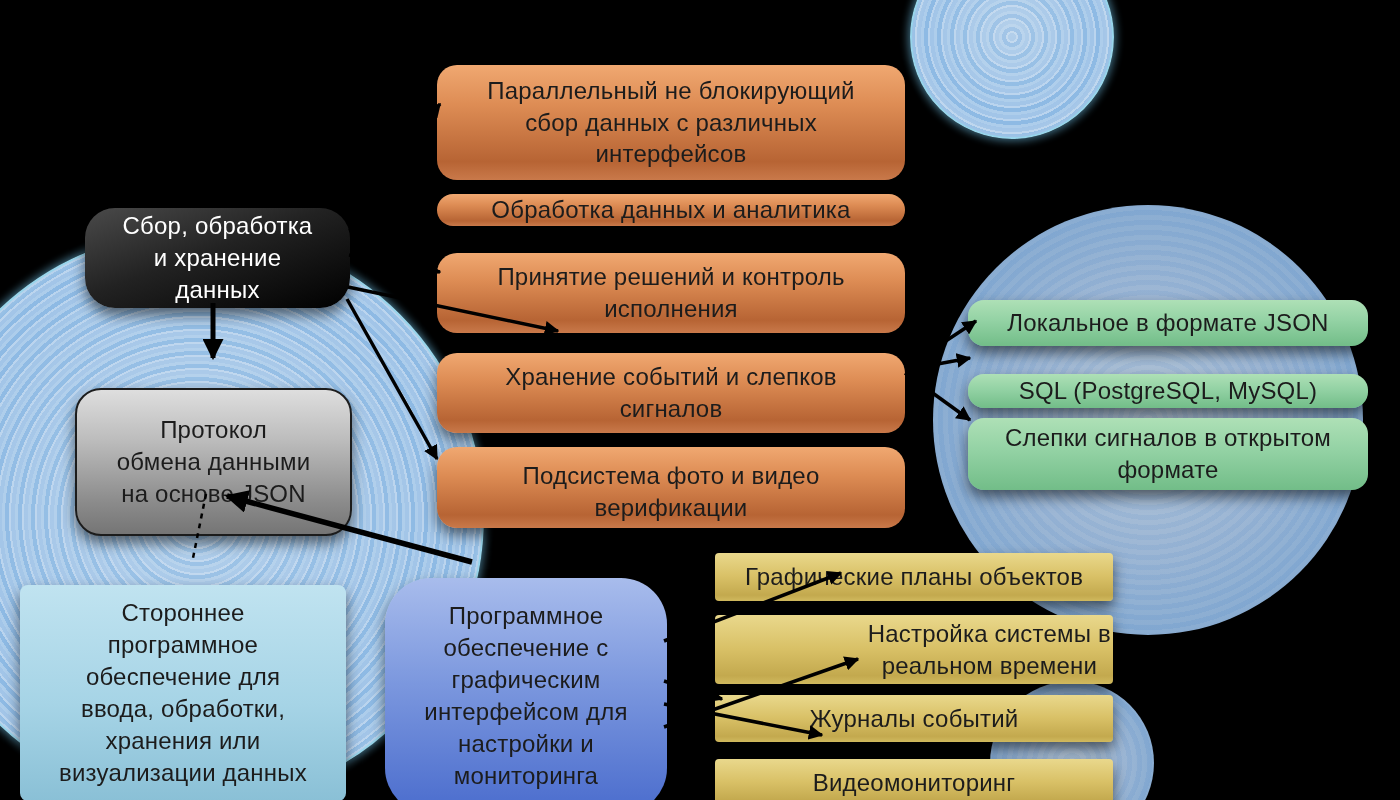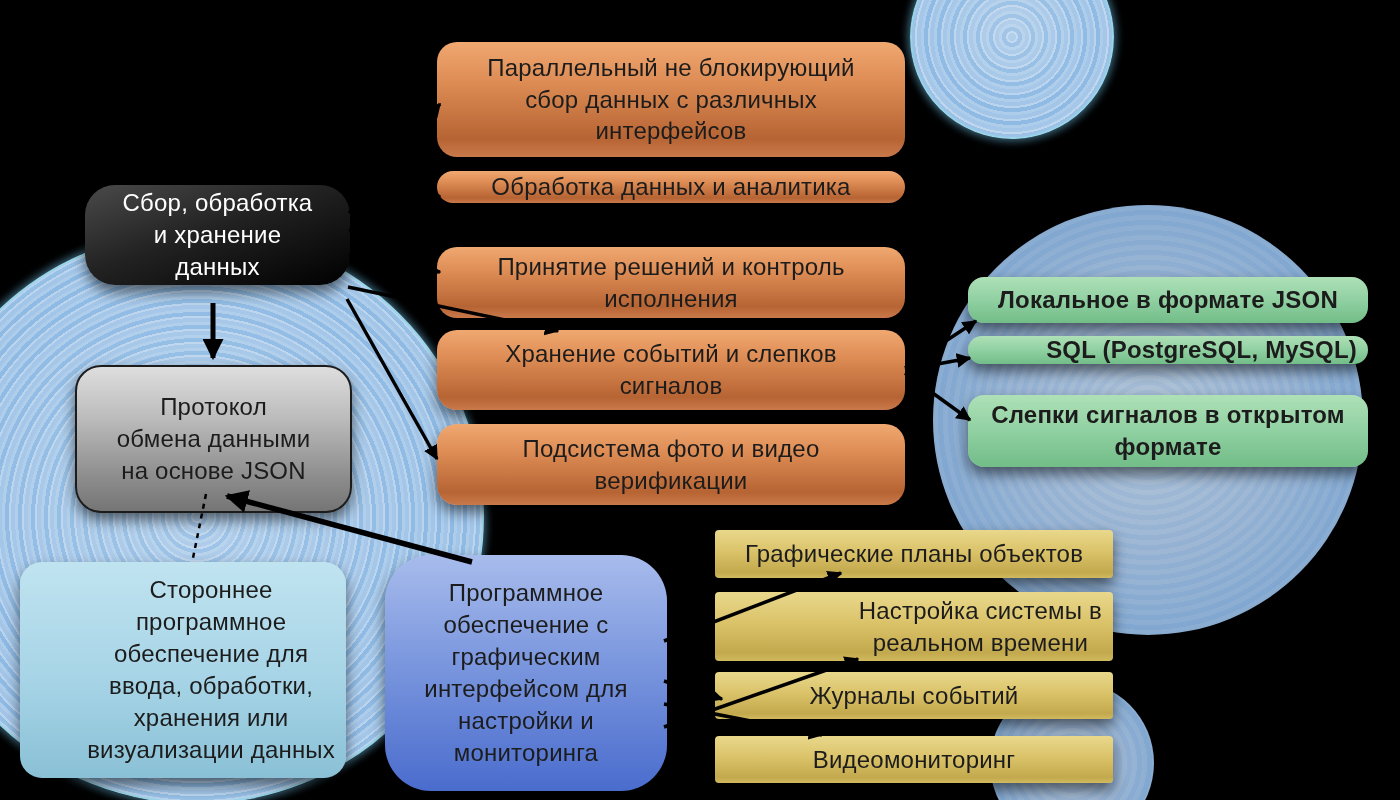--- a/index.html
+++ b/index.html
@@ -18,22 +18,23 @@
     opacity:0.96;
   }
   .circle.fuzzy{
     background:
       repeating-radial-gradient(circle at 50% 50%, rgba(255,255,255,0.07) 0 5px, rgba(120,170,230,0.07) 5px 10px),
       radial-gradient(circle, rgba(205,228,251,0.85) 0%, rgba(175,208,246,0.85) 45%, rgba(152,196,243,0.85) 70%, rgba(140,190,240,0.40) 88%, rgba(140,190,240,0) 99%);
   }
   
   .node{
     position:absolute;z-index:3;display:flex;align-items:center;justify-content:center;
-    text-align:center;box-sizing:border-box;padding:4px 11px;
+    text-align:center;box-sizing:border-box;padding:4px 2px;
     box-shadow:0 7px 14px rgba(0,0,0,0.55);
+    margin-top:23px;
   }
   .node-text{
     white-space:pre-line;font-size:24px;line-height:1.33;color:#1c1c1c;letter-spacing:0.2px;
   }
   .core{
     left:85px;top:185px;width:265px;height:100px;border-radius:30px;
     background:linear-gradient(160deg,#4a4a4a 0%,#222 45%,#000 100%);
   }
   .core .node-text{color:#fff;}
   .protocol{
@@ -41,30 +42,28 @@
     background:linear-gradient(180deg,#dedede 0%,#bcbcbc 35%,#8b8b8b 78%,#757575 100%);
     border:2.5px solid #1c1c1c;
   }
   .orange{
     left:437px;width:468px;border-radius:20px;
     background:linear-gradient(180deg,#f0a871 0%,#dd8c54 35%,#b76434 84%,#c9794a 100%);
   }
   .green{
     left:968px;width:400px;border-radius:16px;
     background:linear-gradient(180deg,#aee0b6 0%,#93d2a4 45%,#72bd88 100%);
-    font-weight:bold;
   }
   .yellow{
     left:715px;width:398px;border-radius:4px;
     background:linear-gradient(180deg,#e9d88c 0%,#d9c167 48%,#c3a94e 88%,#d0b95e 100%);
   }
   .thirdparty{
-    left:20px;top:562px;width:326px;height:216px;border-radius:22px;
+    left:20px;top:562px;width:326px;height:216px;border-radius:8px;
     background:linear-gradient(180deg,#c0e3f0 0%,#a6d4e6 55%,#8ac0d6 100%);
-    justify-content:flex-end;
   }
   .guisoft{
     left:385px;top:555px;width:282px;height:236px;border-radius:46px;
     background:linear-gradient(180deg,#a8bcec 0%,#7b97de 45%,#4a6ccd 100%);
   }
   
   #connectors{position:absolute;left:0;top:0;z-index:4;pointer-events:none;}
   #connectors line{stroke:#000;}
 </style>
 </head>
@@ -90,37 +89,37 @@
   </div>
 
   <div class="node orange" style="top:42px;height:115px;">
     <span class="node-text">Параллельный не блокирующий
 сбор данных с различных
 интерфейсов</span>
   </div>
   <div class="node orange" style="top:171px;height:32px;">
     <span class="node-text">Обработка данных и аналитика</span>
   </div>
-  <div class="node orange" style="top:247px;height:71px;">
+  <div class="node orange" style="top:230px;height:80px;">
     <span class="node-text">Принятие решений и контроль
 исполнения</span>
   </div>
   <div class="node orange" style="top:330px;height:80px;">
     <span class="node-text">Хранение событий и слепков
 сигналов</span>
   </div>
-  <div class="node orange" style="top:424px;height:81px;">
+  <div class="node orange" style="top:424px;height:81px;align-items:flex-end;">
     <span class="node-text">Подсистема фото и видео
 верификации</span>
   </div>
 
   <div class="node green" style="top:277px;height:46px;">
     <span class="node-text">Локальное в формате JSON</span>
   </div>
-  <div class="node green" style="top:336px;height:28px;justify-content:flex-end;">
+  <div class="node green" style="top:351px;height:34px;">
     <span class="node-text">SQL (PostgreSQL, MySQL)</span>
   </div>
   <div class="node green" style="top:395px;height:72px;">
     <span class="node-text">Слепки сигналов в открытом
 формате</span>
   </div>
 
   <div class="node yellow" style="top:530px;height:48px;">
     <span class="node-text">Графические планы объектов</span>
   </div>

